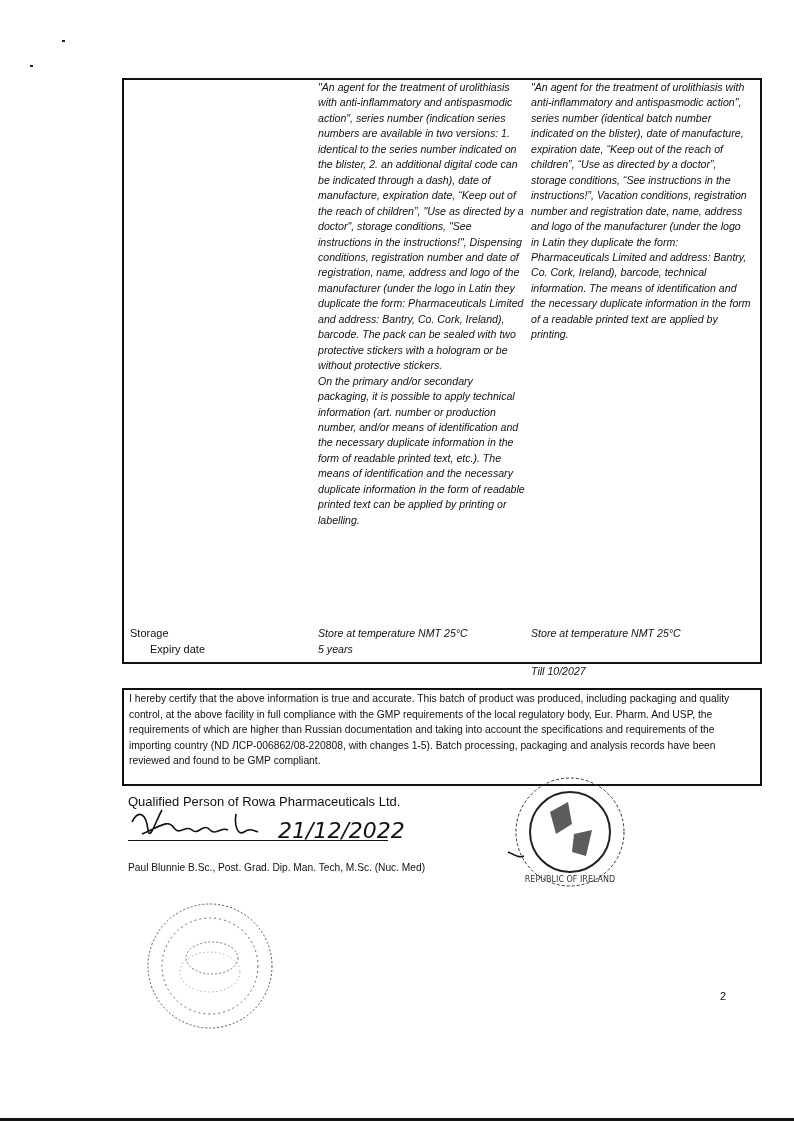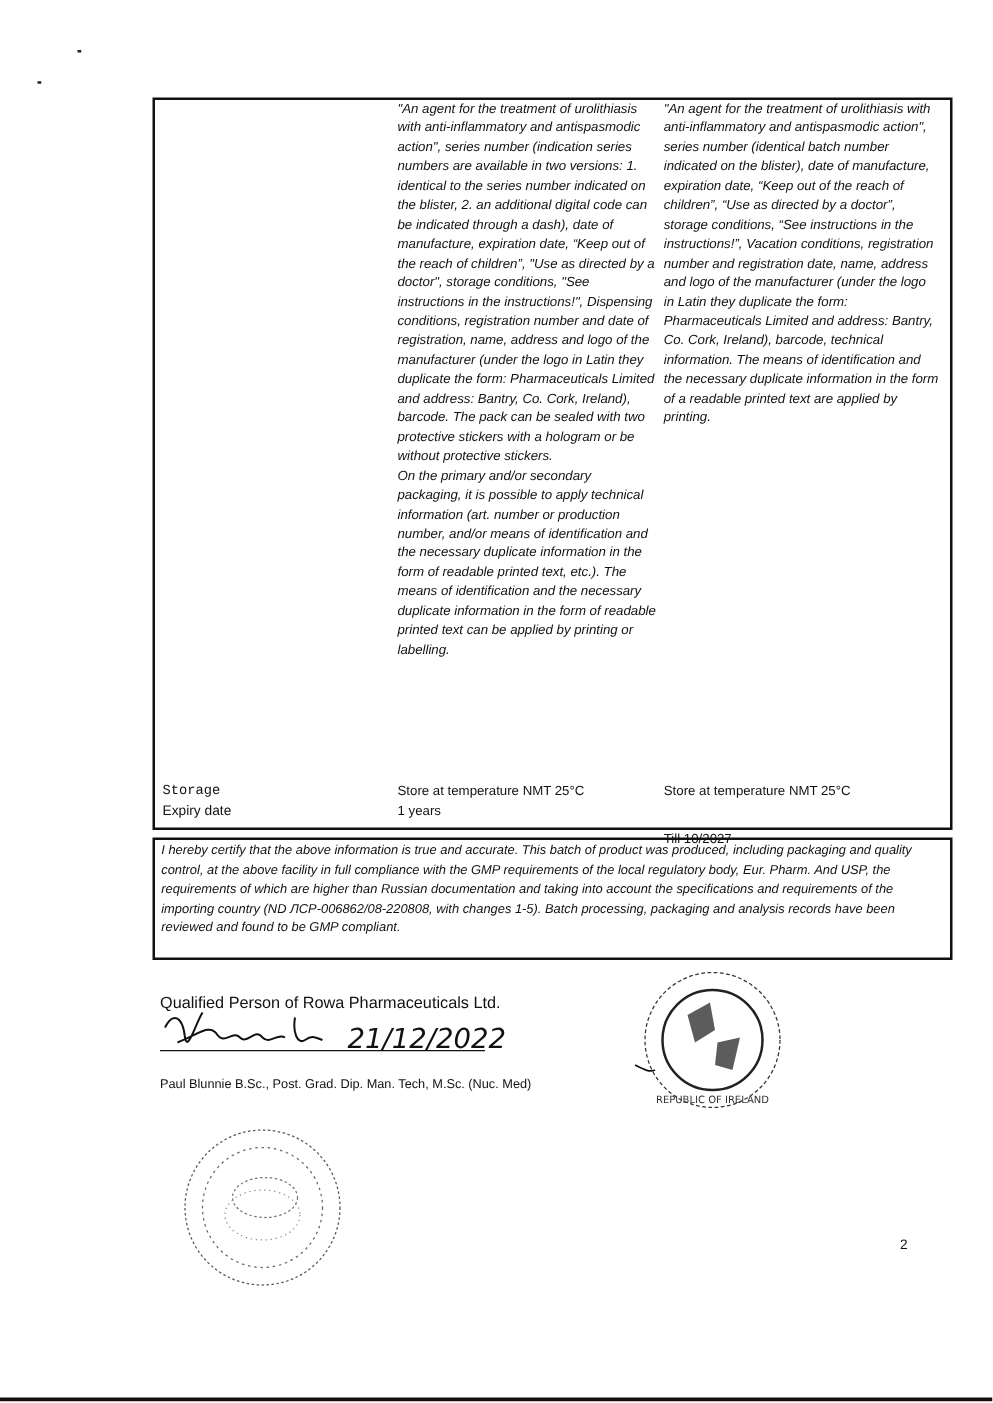--- a/index.html
+++ b/index.html
@@ -3,47 +3,47 @@
 <meta charset="utf-8">
 <style>
   html, body { margin:0; padding:0; background:#ffffff; }
   body { width:794px; height:1122px; position:relative; overflow:hidden; font-family:"Liberation Sans", sans-serif; color:#111; }
   .speck { position:absolute; width:3px; height:2px; background:#222; }
   .table-box { position:absolute; left:122px; top:78px; width:640px; height:586px; border:2px solid #111; box-sizing:border-box; }
   .col-label { position:absolute; left:130px; font-size:11px; line-height:16px; }
   .col-text { position:absolute; font-size:10.6px; line-height:15.45px; font-style:italic; white-space:pre-line; }
   .c2 { left:318px; top:80px; width:208px; }
   .c3 { left:531px; top:80px; width:220px; }
-  .row-val { position:absolute; font-size:10.6px; line-height:16px; }
-  .cert-box { position:absolute; left:122px; top:670px; width:640px; height:98px; border:2px solid #111; box-sizing:border-box; padding:1px 5px; font-size:10.3px; line-height:15.6px;font-style:italic; }
+  .row-val { position:absolute; font-size:10.6px; line-height:16px; font-style:italic; }
+  .cert-box { position:absolute; left:122px; top:688px; width:640px; height:98px; border:2px solid #111; box-sizing:border-box; padding:1px 5px; font-size:10.3px; line-height:15.6px; }
   .sig-block { position:absolute; left:128px; top:794px; font-size:13px; line-height:16px; }
   .sig-line { position:absolute; left:128px; top:840px; width:260px; height:1px; background:#111; }
   .sig-names { position:absolute; left:128px; top:860px; font-size:10.2px; line-height:16px; }
   .page-num { position:absolute; left:720px; top:990px; font-size:11px; }
   .bottom-rule { position:absolute; left:0; top:1118px; width:794px; height:3px; background:#111; }
   svg { position:absolute; }
 </style>
 </head>
 <body>
 
 <div class="speck" style="left:62px;top:40px;"></div>
 <div class="speck" style="left:30px;top:65px;"></div>
 
 <div class="table-box"></div>
 
 <div class="col-text c2">"An agent for the treatment of urolithiasis with anti-inflammatory and antispasmodic action", series number (indication series numbers are available in two versions: 1. identical to the series number indicated on the blister, 2. an additional digital code can be indicated through a dash), date of manufacture, expiration date, “Keep out of the reach of children”, "Use as directed by a doctor", storage conditions, "See instructions in the instructions!", Dispensing conditions, registration number and date of registration, name, address and logo of the manufacturer (under the logo in Latin they duplicate the form: Pharmaceuticals Limited and address: Bantry, Co. Cork, Ireland), barcode. The pack can be sealed with two protective stickers with a hologram or be without protective stickers.
 On the primary and/or secondary packaging, it is possible to apply technical information (art. number or production number, and/or means of identification and the necessary duplicate information in the form of readable printed text, etc.). The means of identification and the necessary duplicate information in the form of readable printed text can be applied by printing or labelling.</div>
 <div class="col-text c3">"An agent for the treatment of urolithiasis with anti-inflammatory and antispasmodic action", series number (identical batch number indicated on the blister), date of manufacture, expiration date, “Keep out of the reach of children”, “Use as directed by a doctor”, storage conditions, “See instructions in the instructions!”, Vacation conditions, registration number and registration date, name, address and logo of the manufacturer (under the logo in Latin they duplicate the form: Pharmaceuticals Limited and address: Bantry, Co. Cork, Ireland), barcode, technical information. The means of identification and the necessary duplicate information in the form of a readable printed text are applied by printing.</div>
 
-<div class="col-label" style="top:625px;font-family:Liberation Mono, monospace;">Storage</div>
+<div class="col-label" style="top:625px;">Storage</div>
 <div class="row-val" style="left:318px;top:625px;">Store at temperature NMT 25°C</div>
 <div class="row-val" style="left:531px;top:625px;">Store at temperature NMT 25°C</div>
 
-<div class="col-label" style="top:641px;">Expiry date</div>
-<div class="row-val" style="left:318px;top:641px;">1 years</div>
+<div class="col-label" style="top:641px;margin-left:20px;">Expiry date</div>
+<div class="row-val" style="left:318px;top:641px;">5 years</div>
 <div class="row-val" style="left:531px;top:641px;margin-top:22px;">Till 10/2027</div>
 
 <div class="cert-box">I hereby certify that the above information is true and accurate. This batch of product was produced, including packaging and quality control, at the above facility in full compliance with the GMP requirements of the local regulatory body, Eur. Pharm. And USP, the requirements of which are higher than Russian documentation and taking into account the specifications and requirements of the importing country (ND ЛСР-006862/08-220808, with changes 1-5). Batch processing, packaging and analysis records have been reviewed and found to be GMP compliant.</div>
 
 <div class="sig-block">Qualified Person of Rowa Pharmaceuticals Ltd.</div>
 
 <svg style="left:128px;top:800px;" width="360" height="50" viewBox="0 0 360 50">
   <path d="M4 22 C10 10 18 12 20 30 C22 42 28 20 34 10 M14 34 C30 28 40 18 46 28 C52 36 58 24 64 30 C70 36 76 22 82 30 C88 36 94 26 100 30 M108 14 C106 26 110 36 116 32 C122 28 124 30 130 32" fill="none" stroke="#111" stroke-width="1.6"></path>
   <text x="150" y="38" font-family="DejaVu Sans, sans-serif" font-style="italic" font-size="22" fill="#111">21/12/2022</text>
 </svg>

